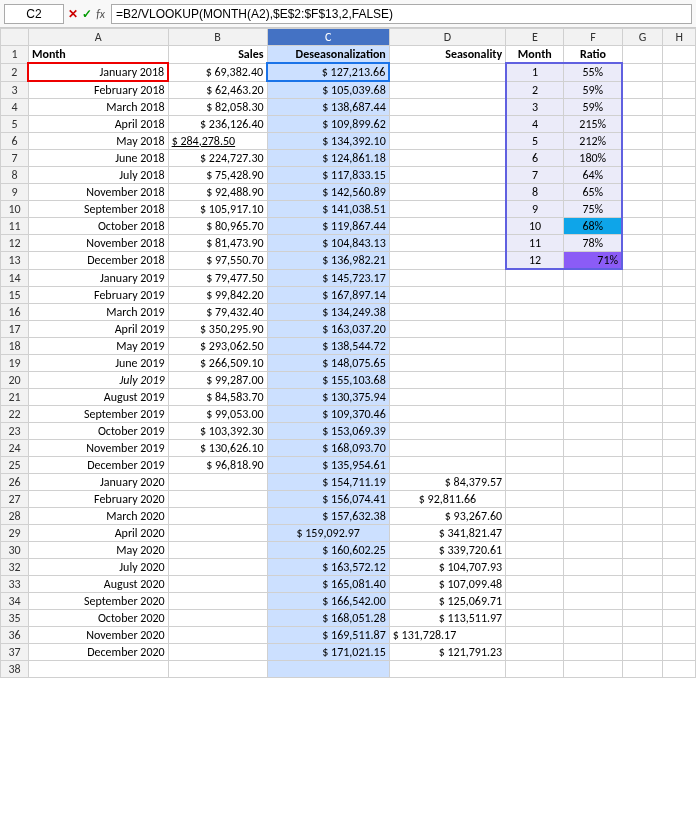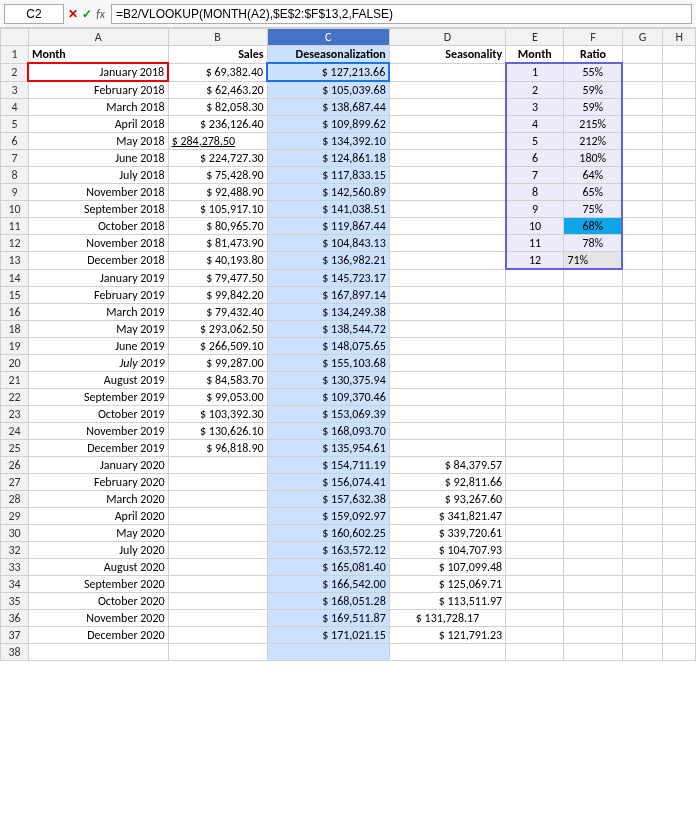--- a/index.html
+++ b/index.html
@@ -257,25 +257,25 @@
           <td class="col-c-selected" style="text-align: right;">$ 104,843.13</td>
           <td style="text-align: right;"></td>
           <td style="text-align: center; background: rgb(235, 235, 249); border-left: 2px solid rgb(96, 96, 224);">11</td>
           <td style="text-align: center; background: rgb(235, 235, 249); border-right: 2px solid rgb(96, 96, 224);">78%</td>
           <td></td>
           <td></td>
         </tr>
         <tr>
           <td class="row-header">13</td>
           <td style="text-align: right;">December 2018</td>
-          <td style="text-align: right;">$ 40,193.80</td>
+          <td style="text-align: right;">$ 97,550.70</td>
           <td class="col-c-selected" style="text-align: right;">$ 136,982.21</td>
           <td style="text-align: right;"></td>
           <td style="text-align: center; background: rgb(235, 235, 249); border-bottom: 2px solid rgb(96, 96, 224); border-left: 2px solid rgb(96, 96, 224);">12</td>
-          <td style="text-align: left; background: #e5e5e5; border-bottom: 2px solid rgb(96, 96, 224); border-right: 2px solid rgb(96, 96, 224);">71%</td>
+          <td style="text-align: right; background: #8b5cf6; border-bottom: 2px solid rgb(96, 96, 224); border-right: 2px solid rgb(96, 96, 224);">71%</td>
           <td></td>
           <td></td>
         </tr>
         <tr>
           <td class="row-header">14</td>
           <td style="text-align: right;">January 2019</td>
           <td style="text-align: right;">$ 79,477.50</td>
           <td class="col-c-selected" style="text-align: right;">$ 145,723.17</td>
           <td style="text-align: right;"></td>
           <td style="text-align: center;"></td>
@@ -299,20 +299,31 @@
           <td style="text-align: right;">March 2019</td>
           <td style="text-align: right;">$ 79,432.40</td>
           <td class="col-c-selected" style="text-align: right;">$ 134,249.38</td>
           <td style="text-align: right;"></td>
           <td style="text-align: center;"></td>
           <td style="text-align: center;"></td>
           <td></td>
           <td></td>
         </tr>
         <tr>
+          <td class="row-header">17</td>
+          <td style="text-align: right;">April 2019</td>
+          <td style="text-align: right;">$ 350,295.90</td>
+          <td class="col-c-selected" style="text-align: right;">$ 163,037.20</td>
+          <td style="text-align: right;"></td>
+          <td style="text-align: center;"></td>
+          <td style="text-align: center;"></td>
+          <td></td>
+          <td></td>
+        </tr>
+        <tr>
           <td class="row-header">18</td>
           <td style="text-align: right;">May 2019</td>
           <td style="text-align: right;">$ 293,062.50</td>
           <td class="col-c-selected" style="text-align: right;">$ 138,544.72</td>
           <td style="text-align: right;"></td>
           <td style="text-align: center;"></td>
           <td style="text-align: center;"></td>
           <td></td>
           <td></td>
         </tr>
@@ -402,42 +413,42 @@
           <td style="text-align: center;"></td>
           <td style="text-align: center;"></td>
           <td></td>
           <td></td>
         </tr>
         <tr>
           <td class="row-header">27</td>
           <td style="text-align: right;">February 2020</td>
           <td style="text-align: right;"></td>
           <td class="col-c-selected" style="text-align: right;">$ 156,074.41</td>
-          <td style="text-align: right;">$ 92,811.66</td>
+          <td style="text-align: center;">$ 92,811.66</td>
           <td style="text-align: center;"></td>
           <td style="text-align: center;"></td>
           <td></td>
           <td></td>
         </tr>
         <tr>
           <td class="row-header">28</td>
           <td style="text-align: right;">March 2020</td>
           <td style="text-align: right;"></td>
           <td class="col-c-selected" style="text-align: right;">$ 157,632.38</td>
           <td style="text-align: right;">$ 93,267.60</td>
           <td style="text-align: center;"></td>
           <td style="text-align: center;"></td>
           <td></td>
           <td></td>
         </tr>
         <tr>
           <td class="row-header">29</td>
           <td style="text-align: right;">April 2020</td>
           <td style="text-align: right;"></td>
-          <td class="col-c-selected" style="text-align: right;">$ 159,092.97</td>
+          <td class="col-c-selected" style="text-align: center;">$ 159,092.97</td>
           <td style="text-align: right;">$ 341,821.47</td>
           <td style="text-align: center;"></td>
           <td style="text-align: center;"></td>
           <td></td>
           <td></td>
         </tr>
         <tr>
           <td class="row-header">30</td>
           <td style="text-align: right;">May 2020</td>
           <td style="text-align: right;"></td>
@@ -490,21 +501,21 @@
           <td style="text-align: center;"></td>
           <td style="text-align: center;"></td>
           <td></td>
           <td></td>
         </tr>
         <tr>
           <td class="row-header">36</td>
           <td style="text-align: right;">November 2020</td>
           <td style="text-align: right;"></td>
           <td class="col-c-selected" style="text-align: right;">$ 169,511.87</td>
-          <td style="text-align: center;">$ 131,728.17</td>
+          <td style="text-align: left;">$ 131,728.17</td>
           <td style="text-align: center;"></td>
           <td style="text-align: center;"></td>
           <td></td>
           <td></td>
         </tr>
         <tr>
           <td class="row-header">37</td>
           <td style="text-align: right;">December 2020</td>
           <td style="text-align: right;"></td>
           <td class="col-c-selected" style="text-align: right;">$ 171,021.15</td>

